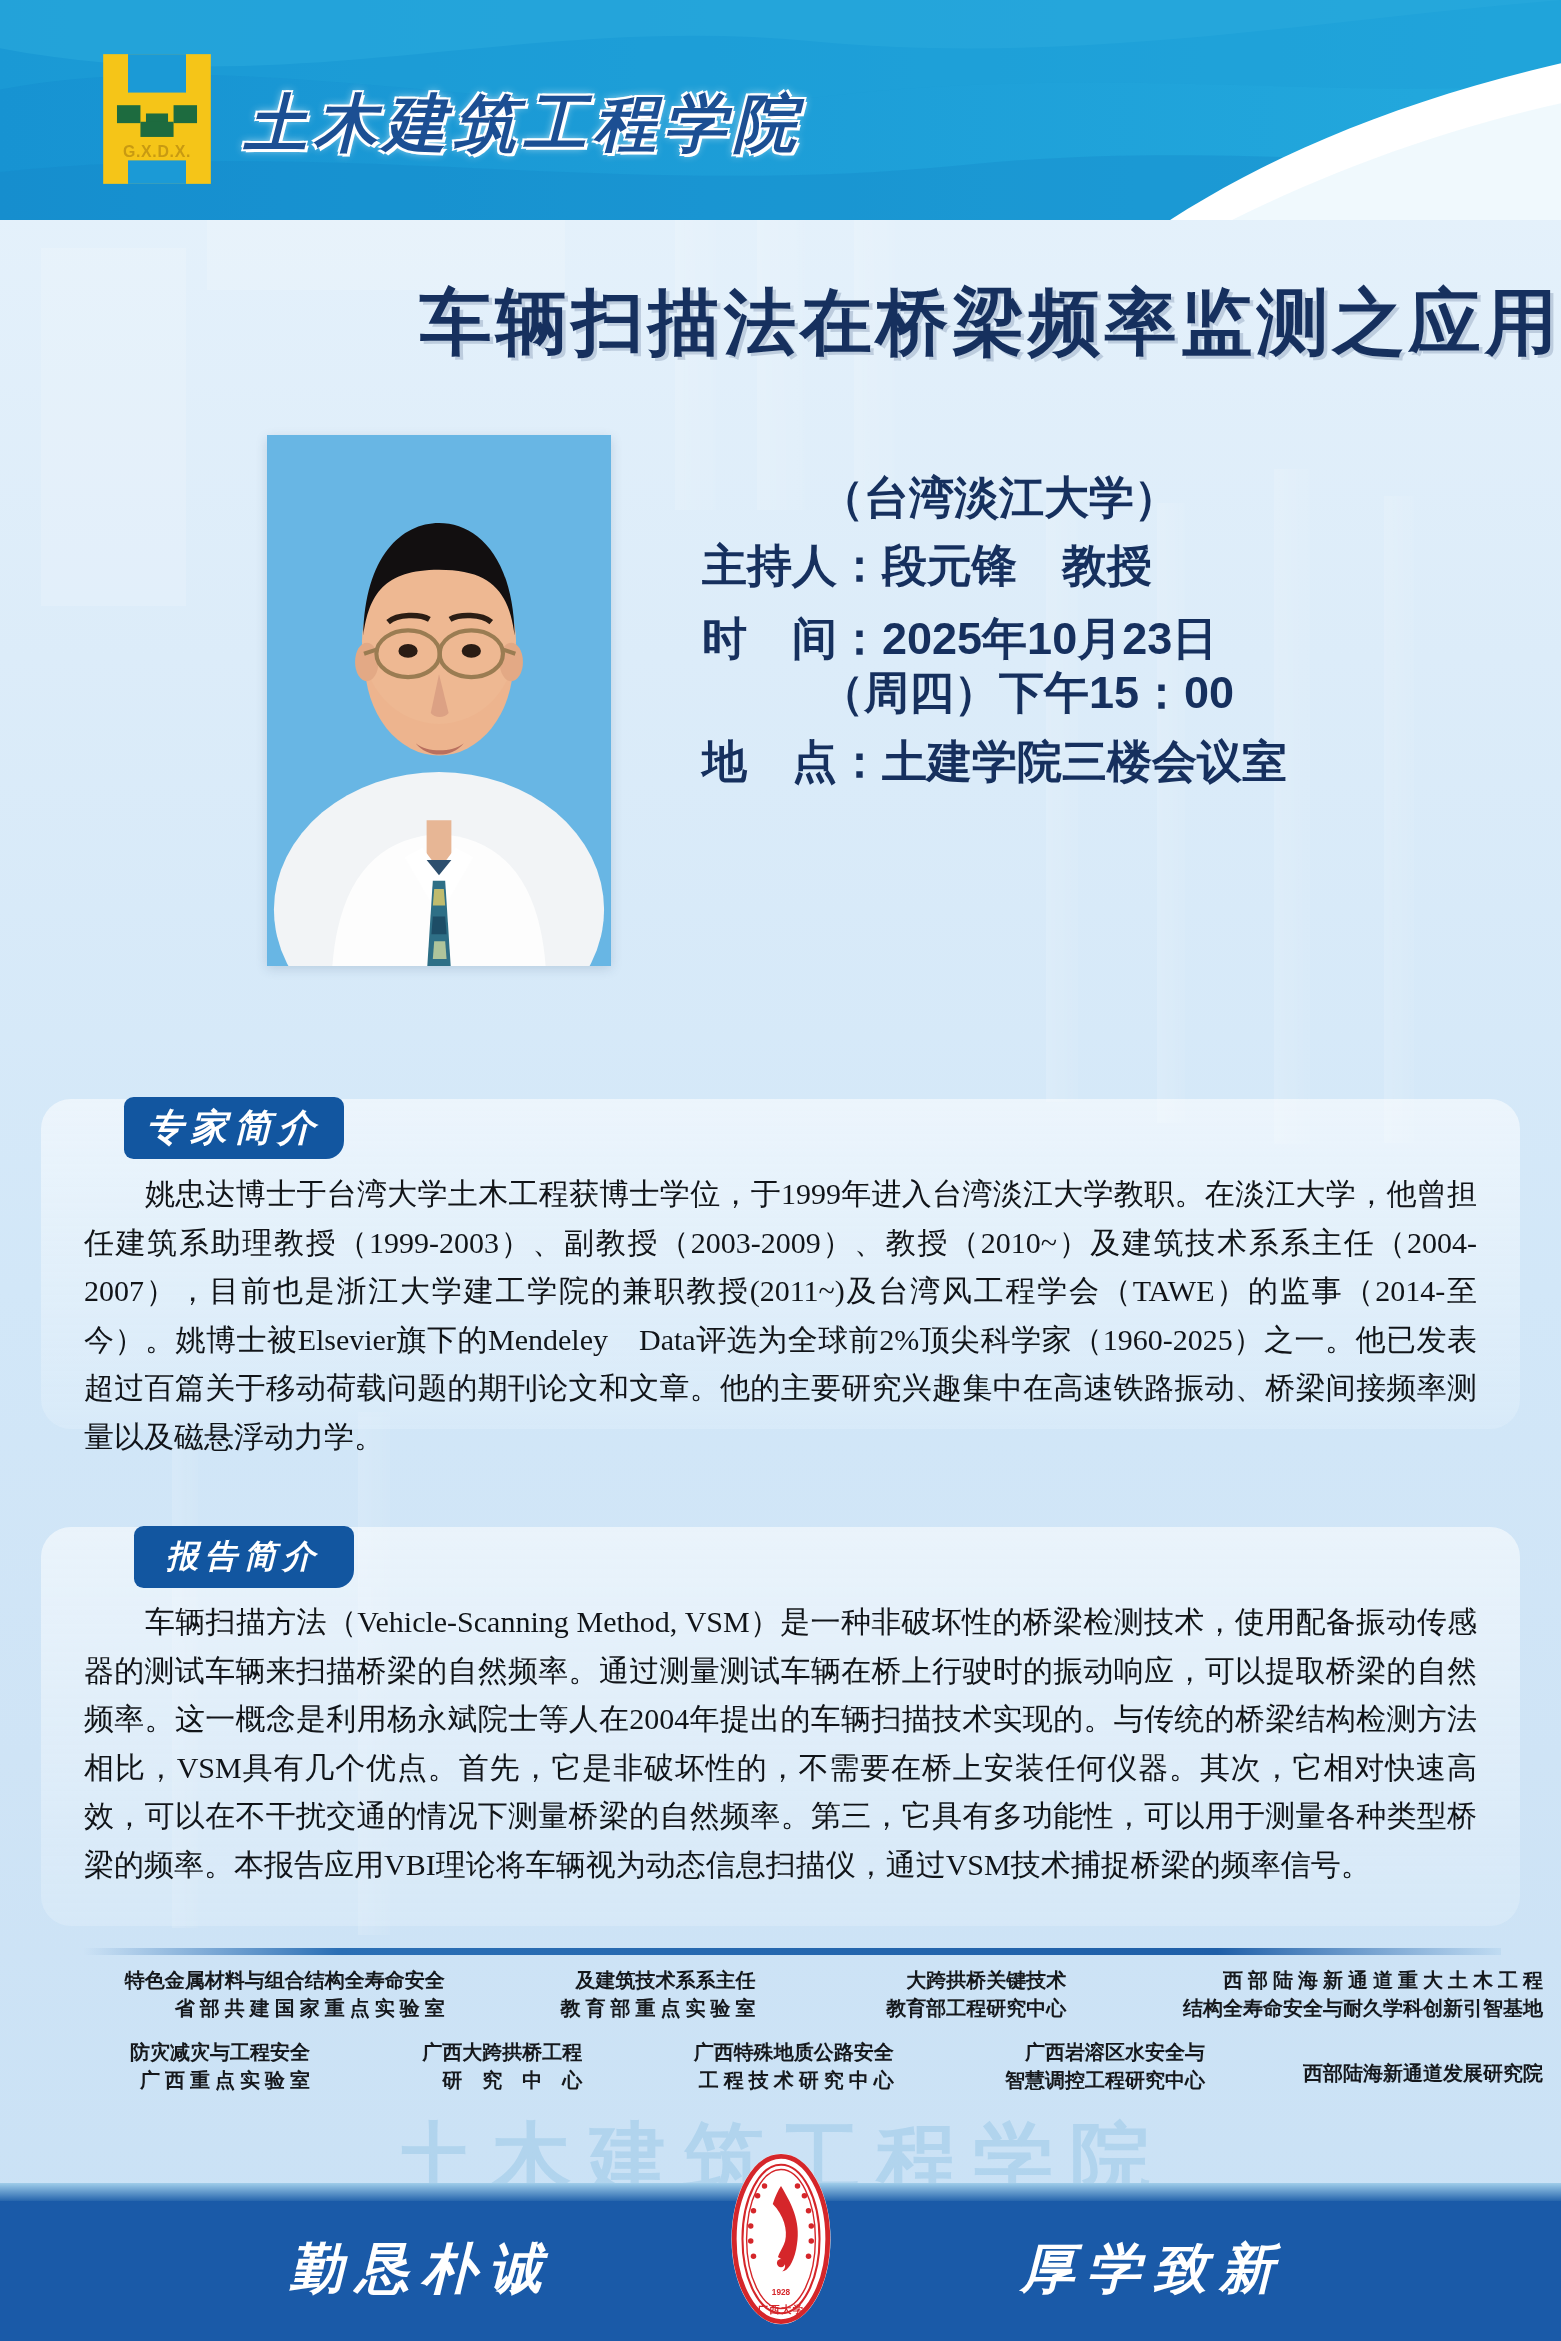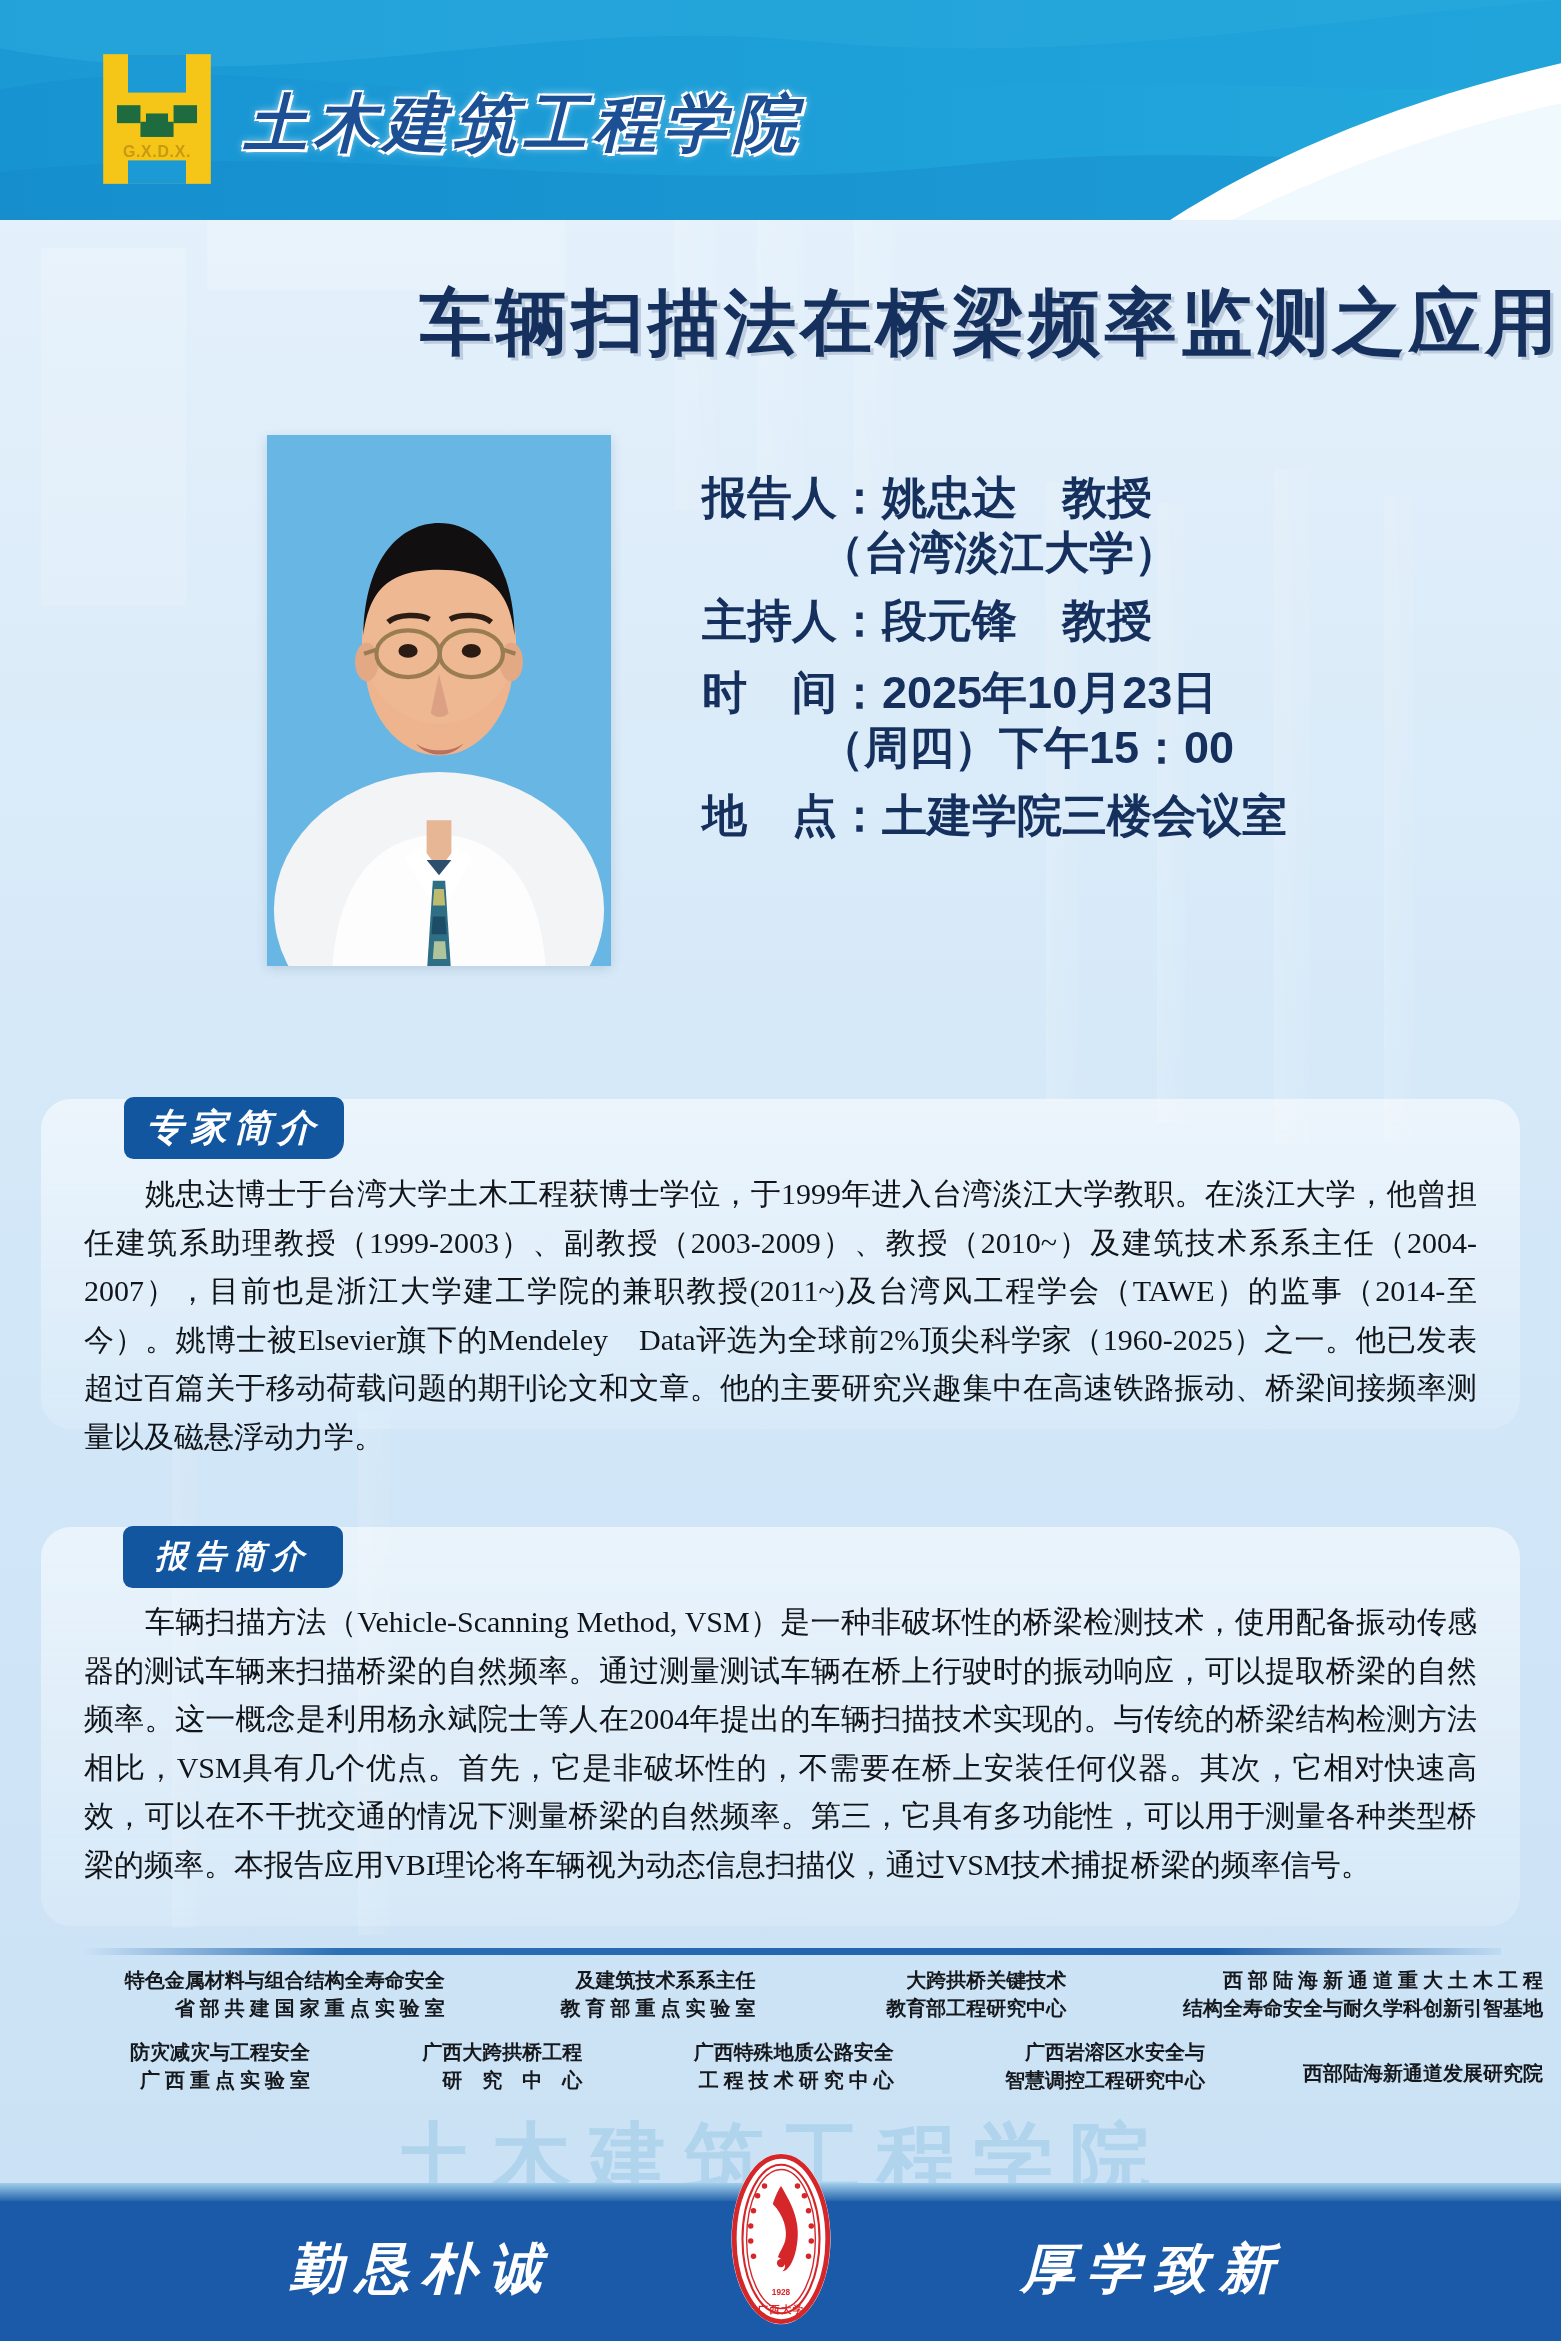--- a/index.html
+++ b/index.html
@@ -161,34 +161,33 @@
       <ellipse cx="205" cy="314" rx="14" ry="10" fill="#2a1c14"></ellipse>
       <ellipse cx="297" cy="314" rx="14" ry="10" fill="#2a1c14"></ellipse>
       <path d="M176,272 C190,260 222,260 236,268" stroke="#2b1d14" stroke-width="8" fill="none"></path>
       <path d="M266,268 C280,260 312,260 326,272" stroke="#2b1d14" stroke-width="8" fill="none"></path>
       <path d="M250,348 L238,404 C244,412 258,412 264,404 Z" fill="#dca184"></path>
       <path d="M216,448 C234,462 268,462 286,448 C268,470 234,470 216,448 Z" fill="#b9705f"></path>
     </svg>
   </div>
 
   <div class="info">
-    <div class="row">报告人：姚忠达　教授</div>
     <div class="row sub">（台湾淡江大学）</div>
     <div class="row gap">主持人：段元锋　教授</div>
     <div class="row">时　间：2025年10月23日</div>
     <div class="row sub">（周四）下午15：00</div>
     <div class="row">地　点：土建学院三楼会议室</div>
   </div>
 
   <div class="card" style="left:41px;top:1099px;width:1479px;height:330px;"></div>
   <div class="badge" style="left:124px;top:1097px;width:220px;height:62px;font-size:37px;">专家简介</div>
   <div class="body-text" style="left:84px;top:1170px;width:1393px;">姚忠达博士于台湾大学土木工程获博士学位，于1999年进入台湾淡江大学教职。在淡江大学，他曾担任建筑系助理教授（1999-2003）、副教授（2003-2009）、教授（2010~）及建筑技术系系主任（2004-2007），目前也是浙江大学建工学院的兼职教授(2011~)及台湾风工程学会（TAWE）的监事（2014-至今）。姚博士被Elsevier旗下的Mendeley　Data评选为全球前2%顶尖科学家（1960-2025）之一。他已发表超过百篇关于移动荷载问题的期刊论文和文章。他的主要研究兴趣集中在高速铁路振动、桥梁间接频率测量以及磁悬浮动力学。</div>
 
   <div class="card" style="left:41px;top:1527px;width:1479px;height:399px;"></div>
-  <div class="badge" style="left:123px;top:1526px;width:220px;height:62px;font-size:32px;">报告简介</div>
+  <div class="badge" style="left:134px;top:1526px;width:220px;height:62px;font-size:32px;">报告简介</div>
   <div class="body-text" style="left:84px;top:1598px;width:1393px;">车辆扫描方法（Vehicle-Scanning Method, VSM）是一种非破坏性的桥梁检测技术，使用配备振动传感器的测试车辆来扫描桥梁的自然频率。通过测量测试车辆在桥上行驶时的振动响应，可以提取桥梁的自然频率。这一概念是利用杨永斌院士等人在2004年提出的车辆扫描技术实现的。与传统的桥梁结构检测方法相比，VSM具有几个优点。首先，它是非破坏性的，不需要在桥上安装任何仪器。其次，它相对快速高效，可以在不干扰交通的情况下测量桥梁的自然频率。第三，它具有多功能性，可以用于测量各种类型桥梁的频率。本报告应用VBI理论将车辆视为动态信息扫描仪，通过VSM技术捕捉桥梁的频率信号。</div>
 
   <div class="divider" style="left:83px;top:1948px;width:1418px;"></div>
 
   <div class="labs" style="top:1966px;">
     <div class="lab" style="white-space:pre-line;width:427px;">特色金属材料与组合结构全寿命安全
 省 部 共 建 国 家 重 点 实 验 室</div>
     <div class="lab" style="white-space:pre-line;width:275px;">及建筑技术系系主任
 教 育 部 重 点 实 验 室</div>
     <div class="lab" style="white-space:pre-line;width:275px;">大跨拱桥关键技术

